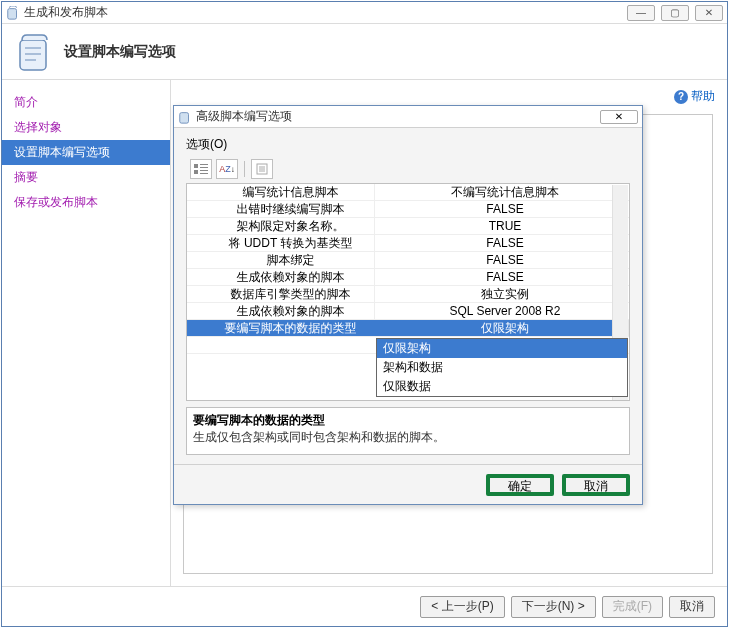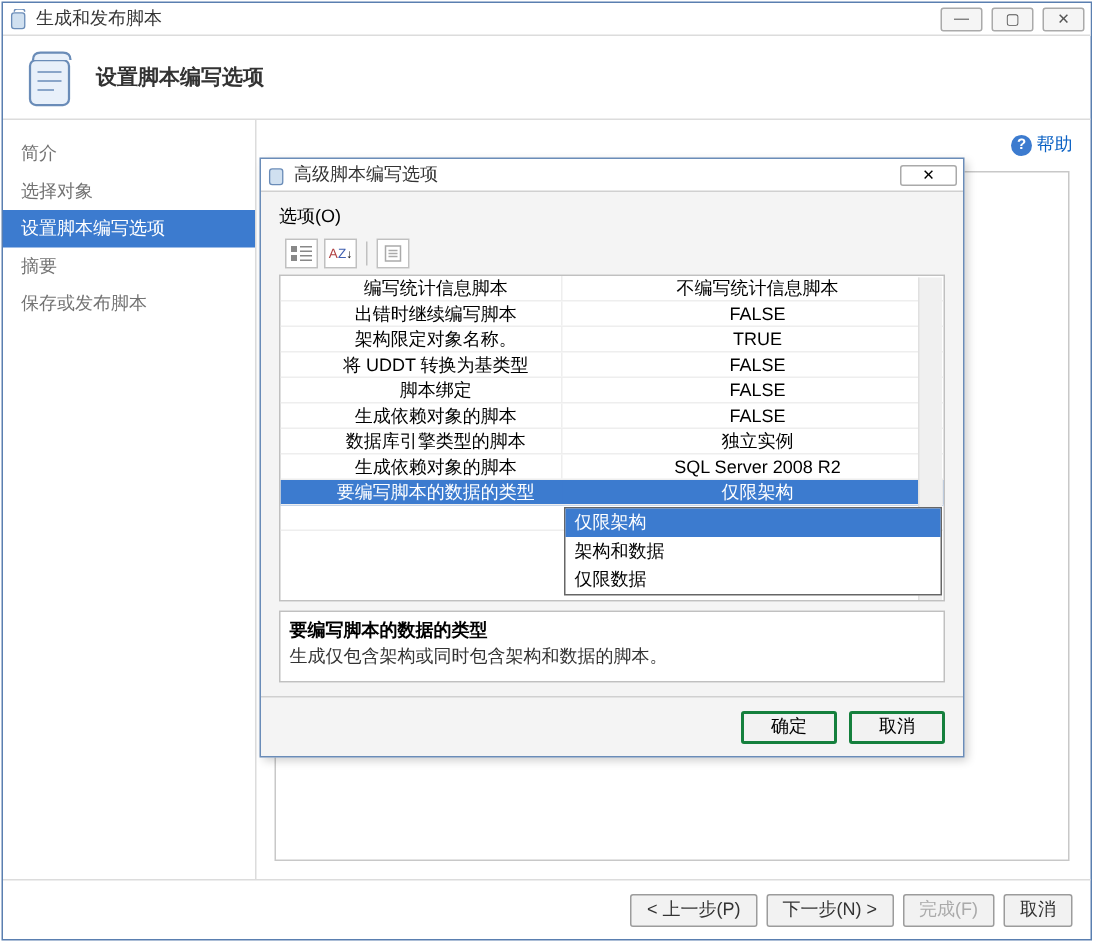--- a/index.html
+++ b/index.html
@@ -13,21 +13,21 @@
 .main-title-text { font-size: 12px; color: #333; flex: 1; }
 .win-controls { display: flex; gap: 6px; margin-left: auto; }
 .win-btn { width: 28px; height: 16px; border: 1px solid #aaa; border-radius: 2px; background: #f5f5f5; display: flex; align-items: center; justify-content: center; font-size: 10px; color: #555; }
 
 .main-header { height: 56px; display: flex; align-items: center; padding: 0 12px; border-bottom: 1px solid #dcdcdc; }
 .header-icon { width: 40px; height: 40px; margin-right: 10px; }
 .header-title { font-size: 14px; font-weight: bold; color: #333; }
 
 .main-body { display: flex; height: calc(100% - 22px - 56px - 40px); }
 .sidebar { width: 168px; padding: 10px 0; font-size: 12px; }
-.sidebar-item { padding: 4px 12px; color: #737373; cursor: pointer; }
+.sidebar-item { padding: 4px 12px; color: #a21caf; cursor: pointer; }
 .sidebar-item.active { background: #3c7bcf; color: #fff; }
 
 .main-content { flex: 1; position: relative; border-left: 1px solid #dcdcdc; }
 
 .help-link { position: absolute; right: 12px; top: 8px; font-size: 12px; color: #0b61c4; display: flex; align-items: center; gap: 3px; }
 .help-link .q { display:inline-flex; width:14px; height:14px; border-radius:50%; background:#3c7bcf; color:#fff; align-items:center; justify-content:center; font-size:10px; font-weight:bold; }
 
 .main-footer { height: 40px; border-top: 1px solid #dcdcdc; display: flex; align-items: center; justify-content: space-between; padding: 0 12px; gap: 6px; }
 .footer-btn { height: 22px; padding: 0 10px; font-size: 12px; border: 1px solid #9c9c9c; border-radius: 2px; background: #f2f2f2; color: #333; }
 .footer-btn.disabled { color: #aaa; }
@@ -61,21 +61,21 @@
 
 .dropdown { position: absolute; left: 189px; top: 154px; right: 1px; border: 1px solid #666; background: #fff; z-index: 20; font-size: 12px; }
 .dd-item { padding: 1px 6px; cursor: pointer; }
 .dd-item.selected { background: #3c7bcf; color: #fff; }
 
 .desc-box { border: 1px solid #c0c0c0; background: #fff; height: 48px; padding: 4px 6px; font-size: 12px; margin-top: 6px; }
 .desc-title { font-weight: bold; }
 .desc-text { color: #333; }
 
 .dialog-footer { height: 40px; border-top: 1px solid #d0d0d0; display: flex; align-items: center; justify-content: flex-end; padding: 0 12px; gap: 8px; }
-.dlg-btn { height: 22px; padding: 0 18px; font-size: 12px; border: 2px solid #15803d; border-radius: 2px; background: #f2f2f2; }
+.dlg-btn { height: 22px; padding: 0 18px; font-size: 12px; border: 4px solid #15803d; border-radius: 2px; background: #f2f2f2; }
 
 .scroll-thumb { position: absolute; right: 1px; top: 1px; width: 16px; height: 216px; background: #f0f0f0; border-left: 1px solid #e0e0e0; }
 </style>
 </head>
 <body>
 
 <div class="main-window">
   <div class="main-titlebar">
     <span class="main-title-icon">
       <svg viewBox="0 0 16 16">

